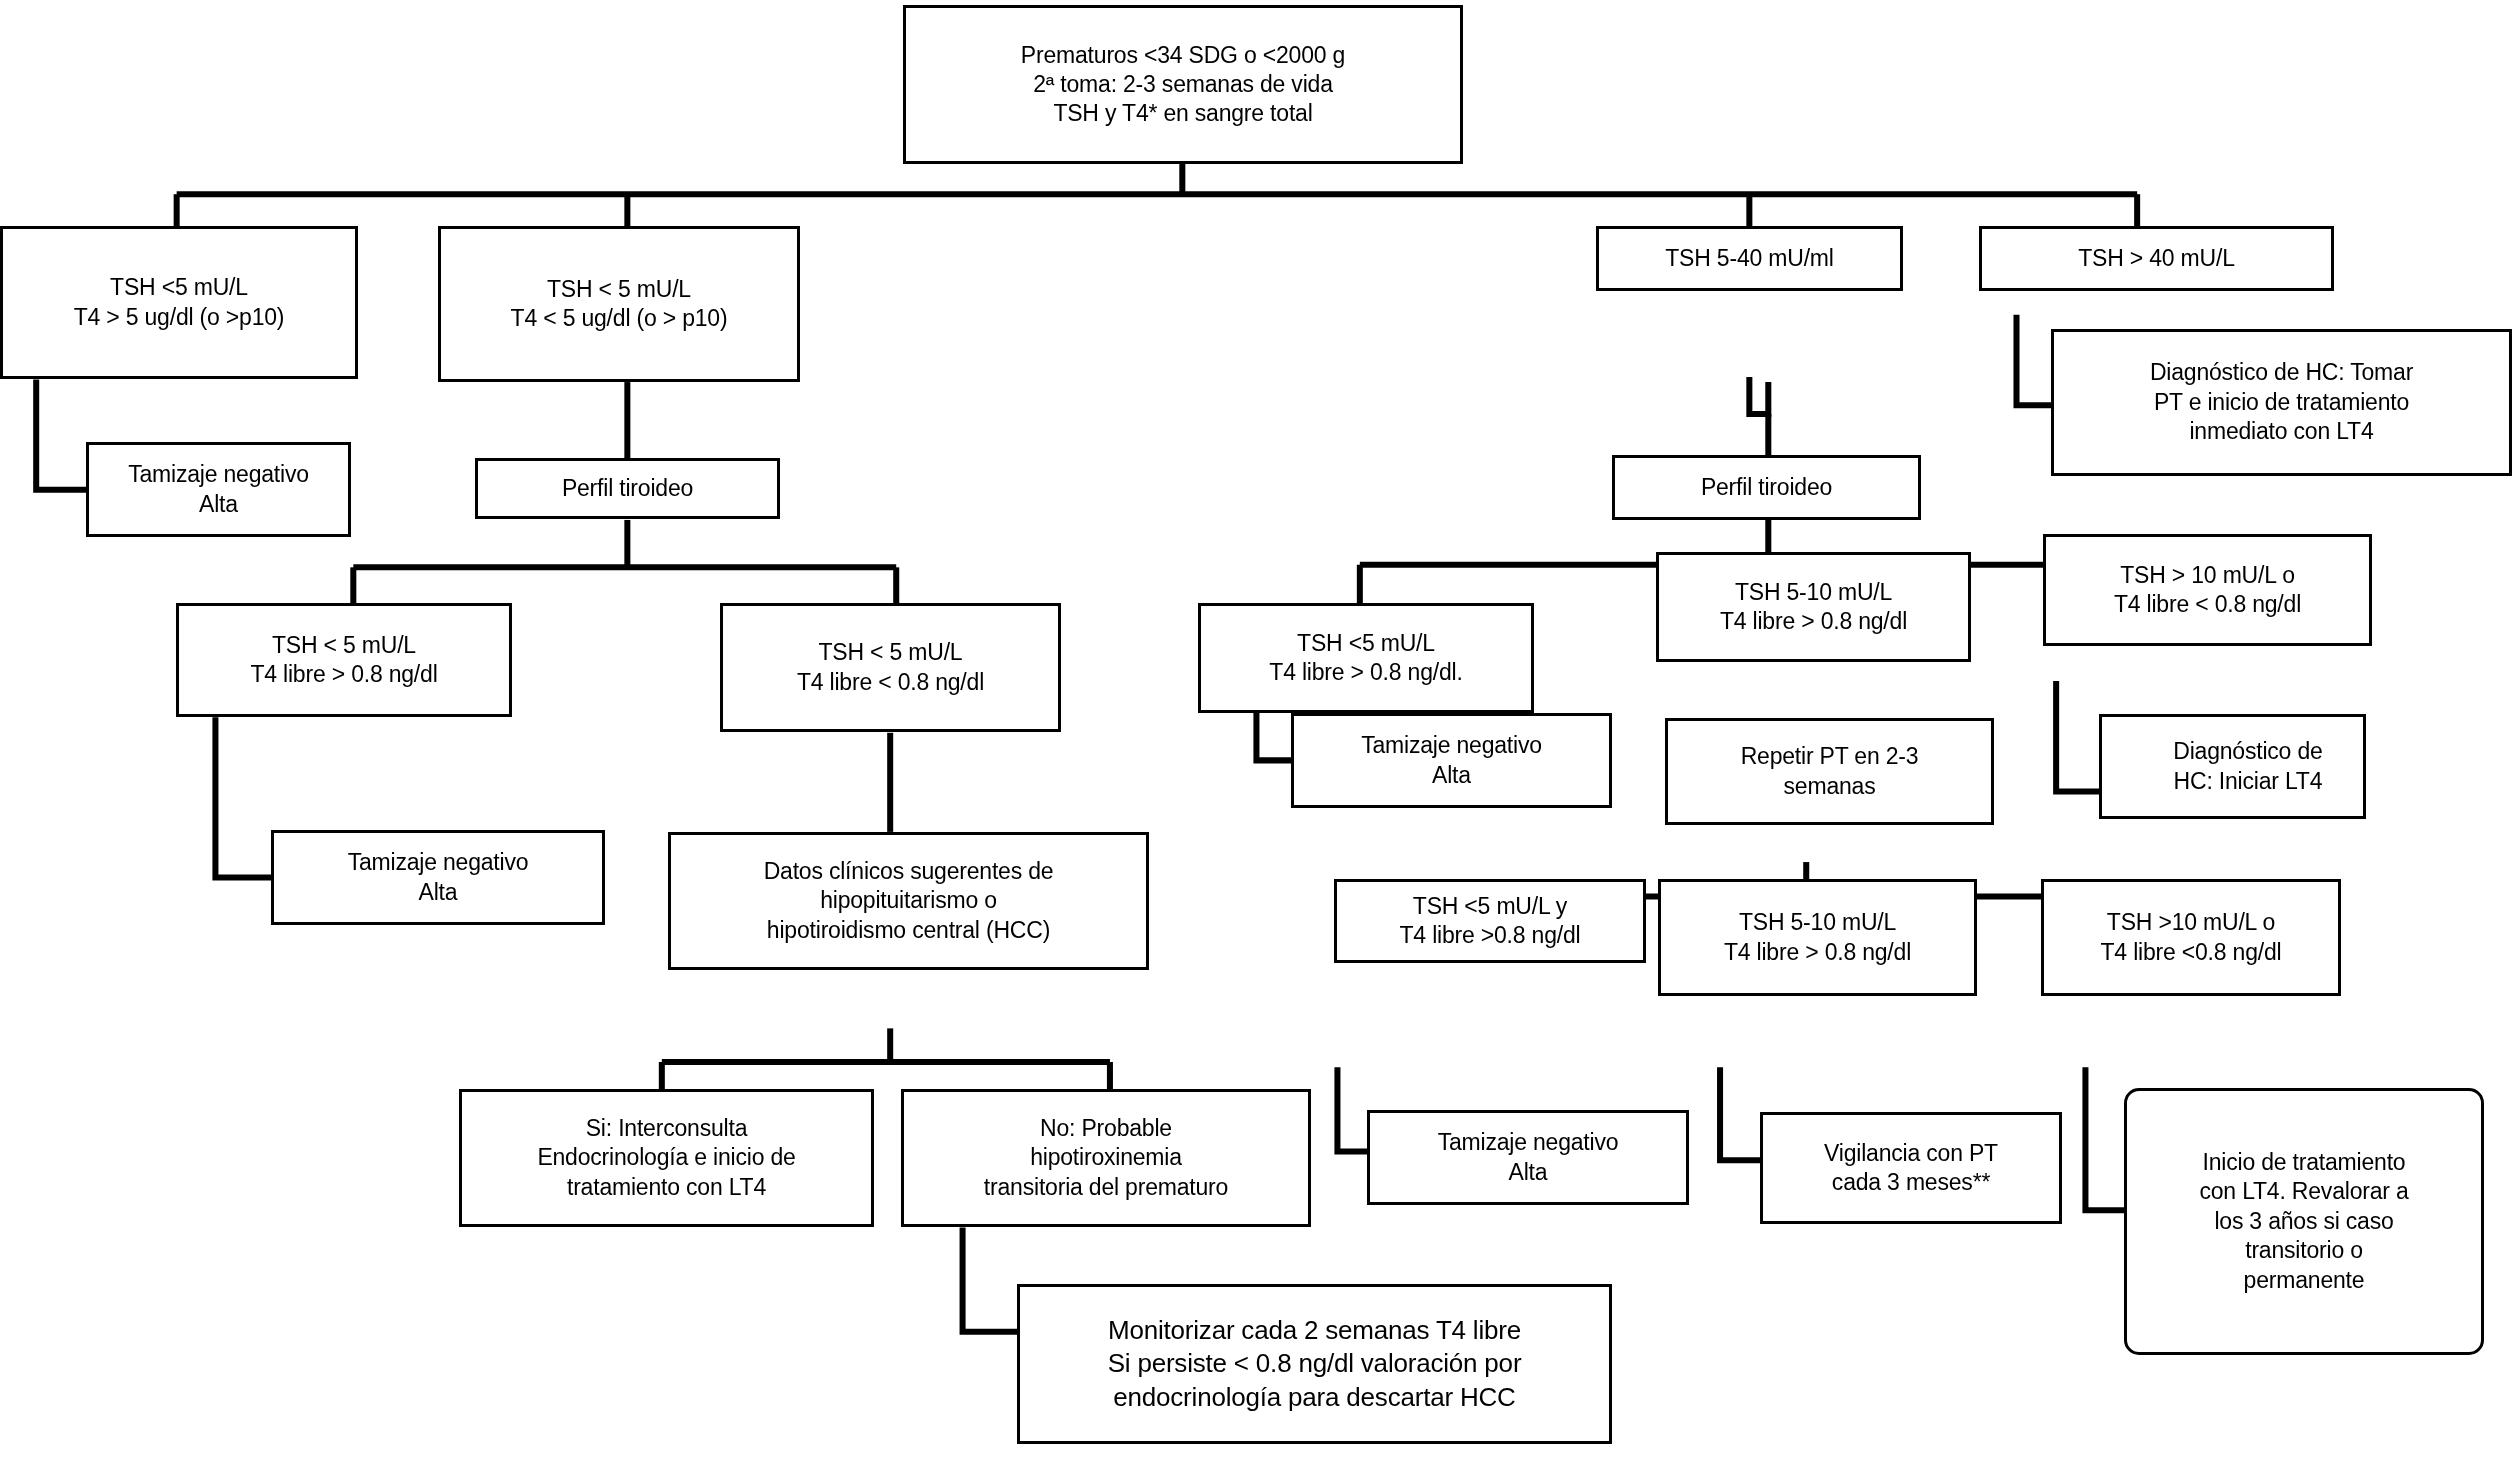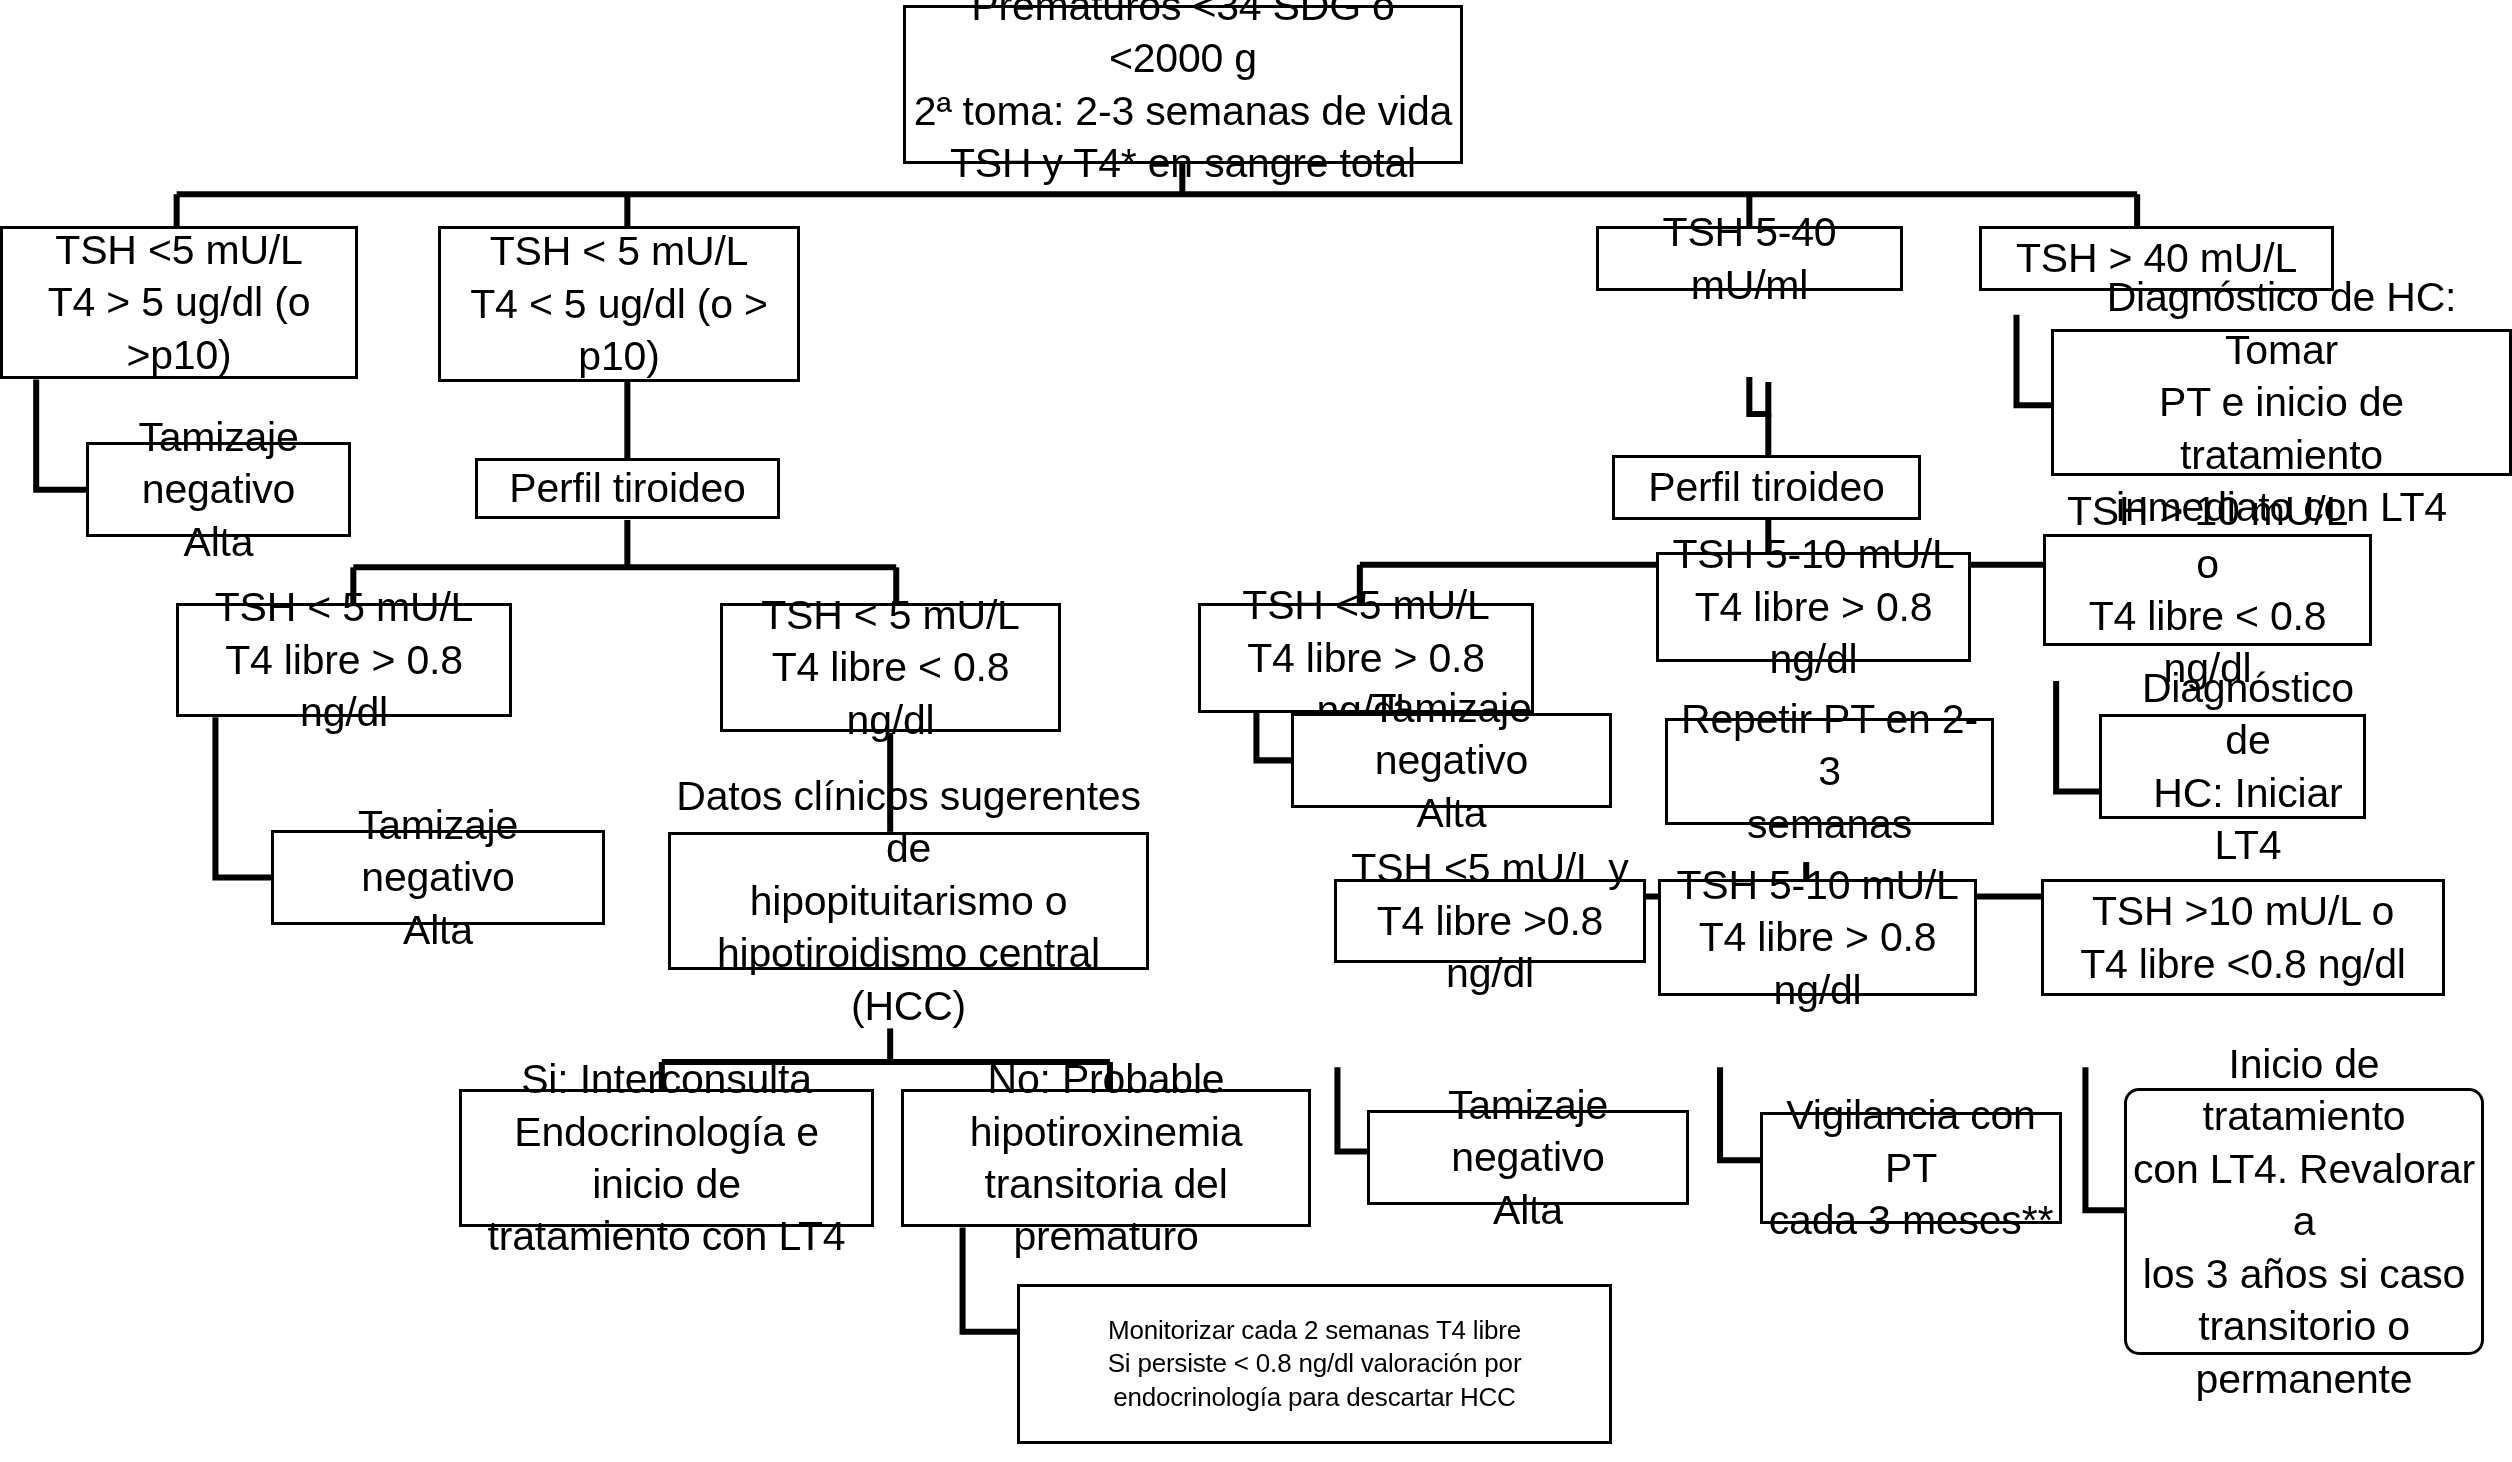--- a/index.html
+++ b/index.html
@@ -18,21 +18,21 @@
     border:3.4px solid #000000;
     background:#ffffff;
     display:flex;
     align-items:center;
     justify-content:center;
     text-align:center;
     color:#000000;
     line-height:1.28;
     padding:3.4px 5.2px;
     white-space:pre-line;
-    font-size:41px;
+    font-size:23px;
     letter-spacing:-0.2px;
   }
   .node.small{font-size:26px;}
 </style>
 </head>
 <body>
 
 <div id="stage">
 
   <svg id="wires" viewBox="0 0 2915 1697" xmlns="http://www.w3.org/2000/svg">
@@ -151,21 +151,21 @@
   <div class="node" style="left:1334px;top:879px;width:312px;height:84px;">TSH &lt;5 mU/L y
 T4 libre &gt;0.8 ng/dl</div>
   <div class="node" style="left:1367px;top:1110px;width:322px;height:95px;">Tamizaje negativo
 Alta</div>
 
   <div class="node" style="left:1658px;top:879px;width:319px;height:117px;">TSH 5-10 mU/L
 T4 libre &gt; 0.8 ng/dl</div>
   <div class="node" style="left:1760px;top:1112px;width:302px;height:112px;">Vigilancia con  PT
 cada 3 meses**</div>
 
-  <div class="node" style="left:2041px;top:879px;width:404px;height:117px;">TSH &gt;10 mU/L o
+  <div class="node" style="left:2041px;top:879px;width:300px;height:117px;">TSH &gt;10 mU/L o
 T4 libre &lt;0.8 ng/dl</div>
   <div class="node" style="left:2124px;top:1088px;width:360px;height:267px;border-radius:15px;">Inicio de tratamiento
 con LT4. Revalorar a
 los 3 años si caso
 transitorio o
 permanente</div>
 
   <div class="node" style="left:2043px;top:534px;width:329px;height:112px;">TSH &gt; 10 mU/L o
 T4 libre &lt; 0.8 ng/dl</div>
   <div class="node" style="left:2099px;top:714px;width:267px;height:105px;padding-left:36px;">Diagnóstico de

